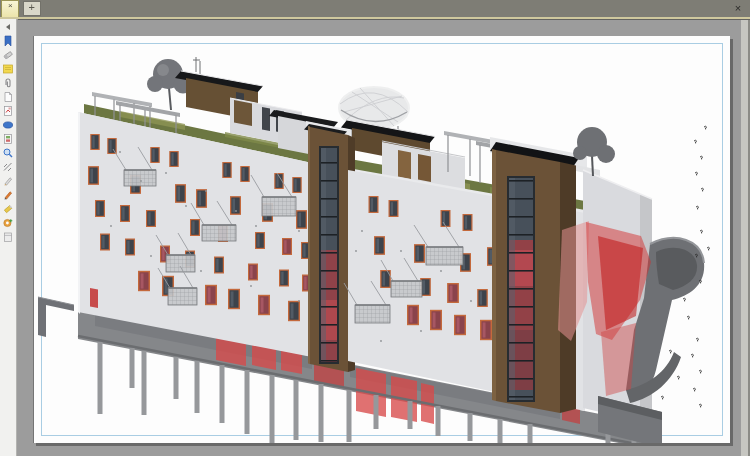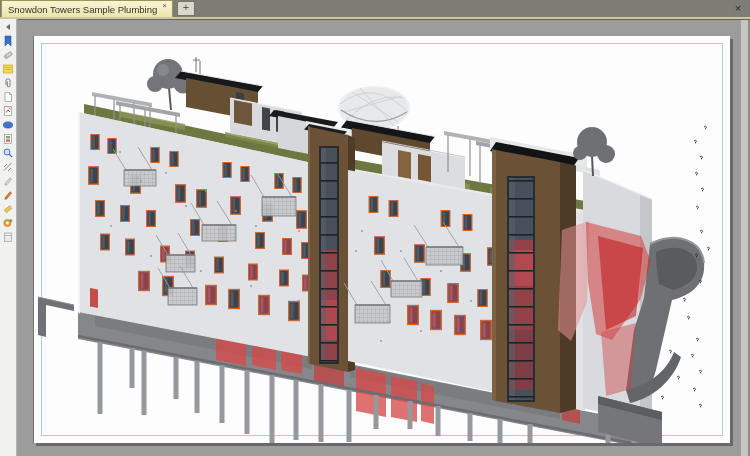--- a/index.html
+++ b/index.html
@@ -54,21 +54,20 @@
     box-shadow:3px 3px 0 rgba(64,64,64,.55);
   }
   .viewborder{position:absolute;left:7px;top:7px;right:7px;bottom:7px;border:1px solid #a9cde3;}
   .model{position:absolute;left:0;top:0;width:696px;height:407px;}
 </style>
 </head>
 <body>
 
 <div class="tabbar">
   <div class="tab">
-    <span>Snowdon Towers Sample Plumbing</span>
     <span class="tab-close">×</span>
   </div>
   <div class="newtab">+</div>
   <div class="winclose">×</div>
 </div>
 <div class="accent"></div>
 
 <div class="sidebar">
   <div class="collapse"></div>
 

